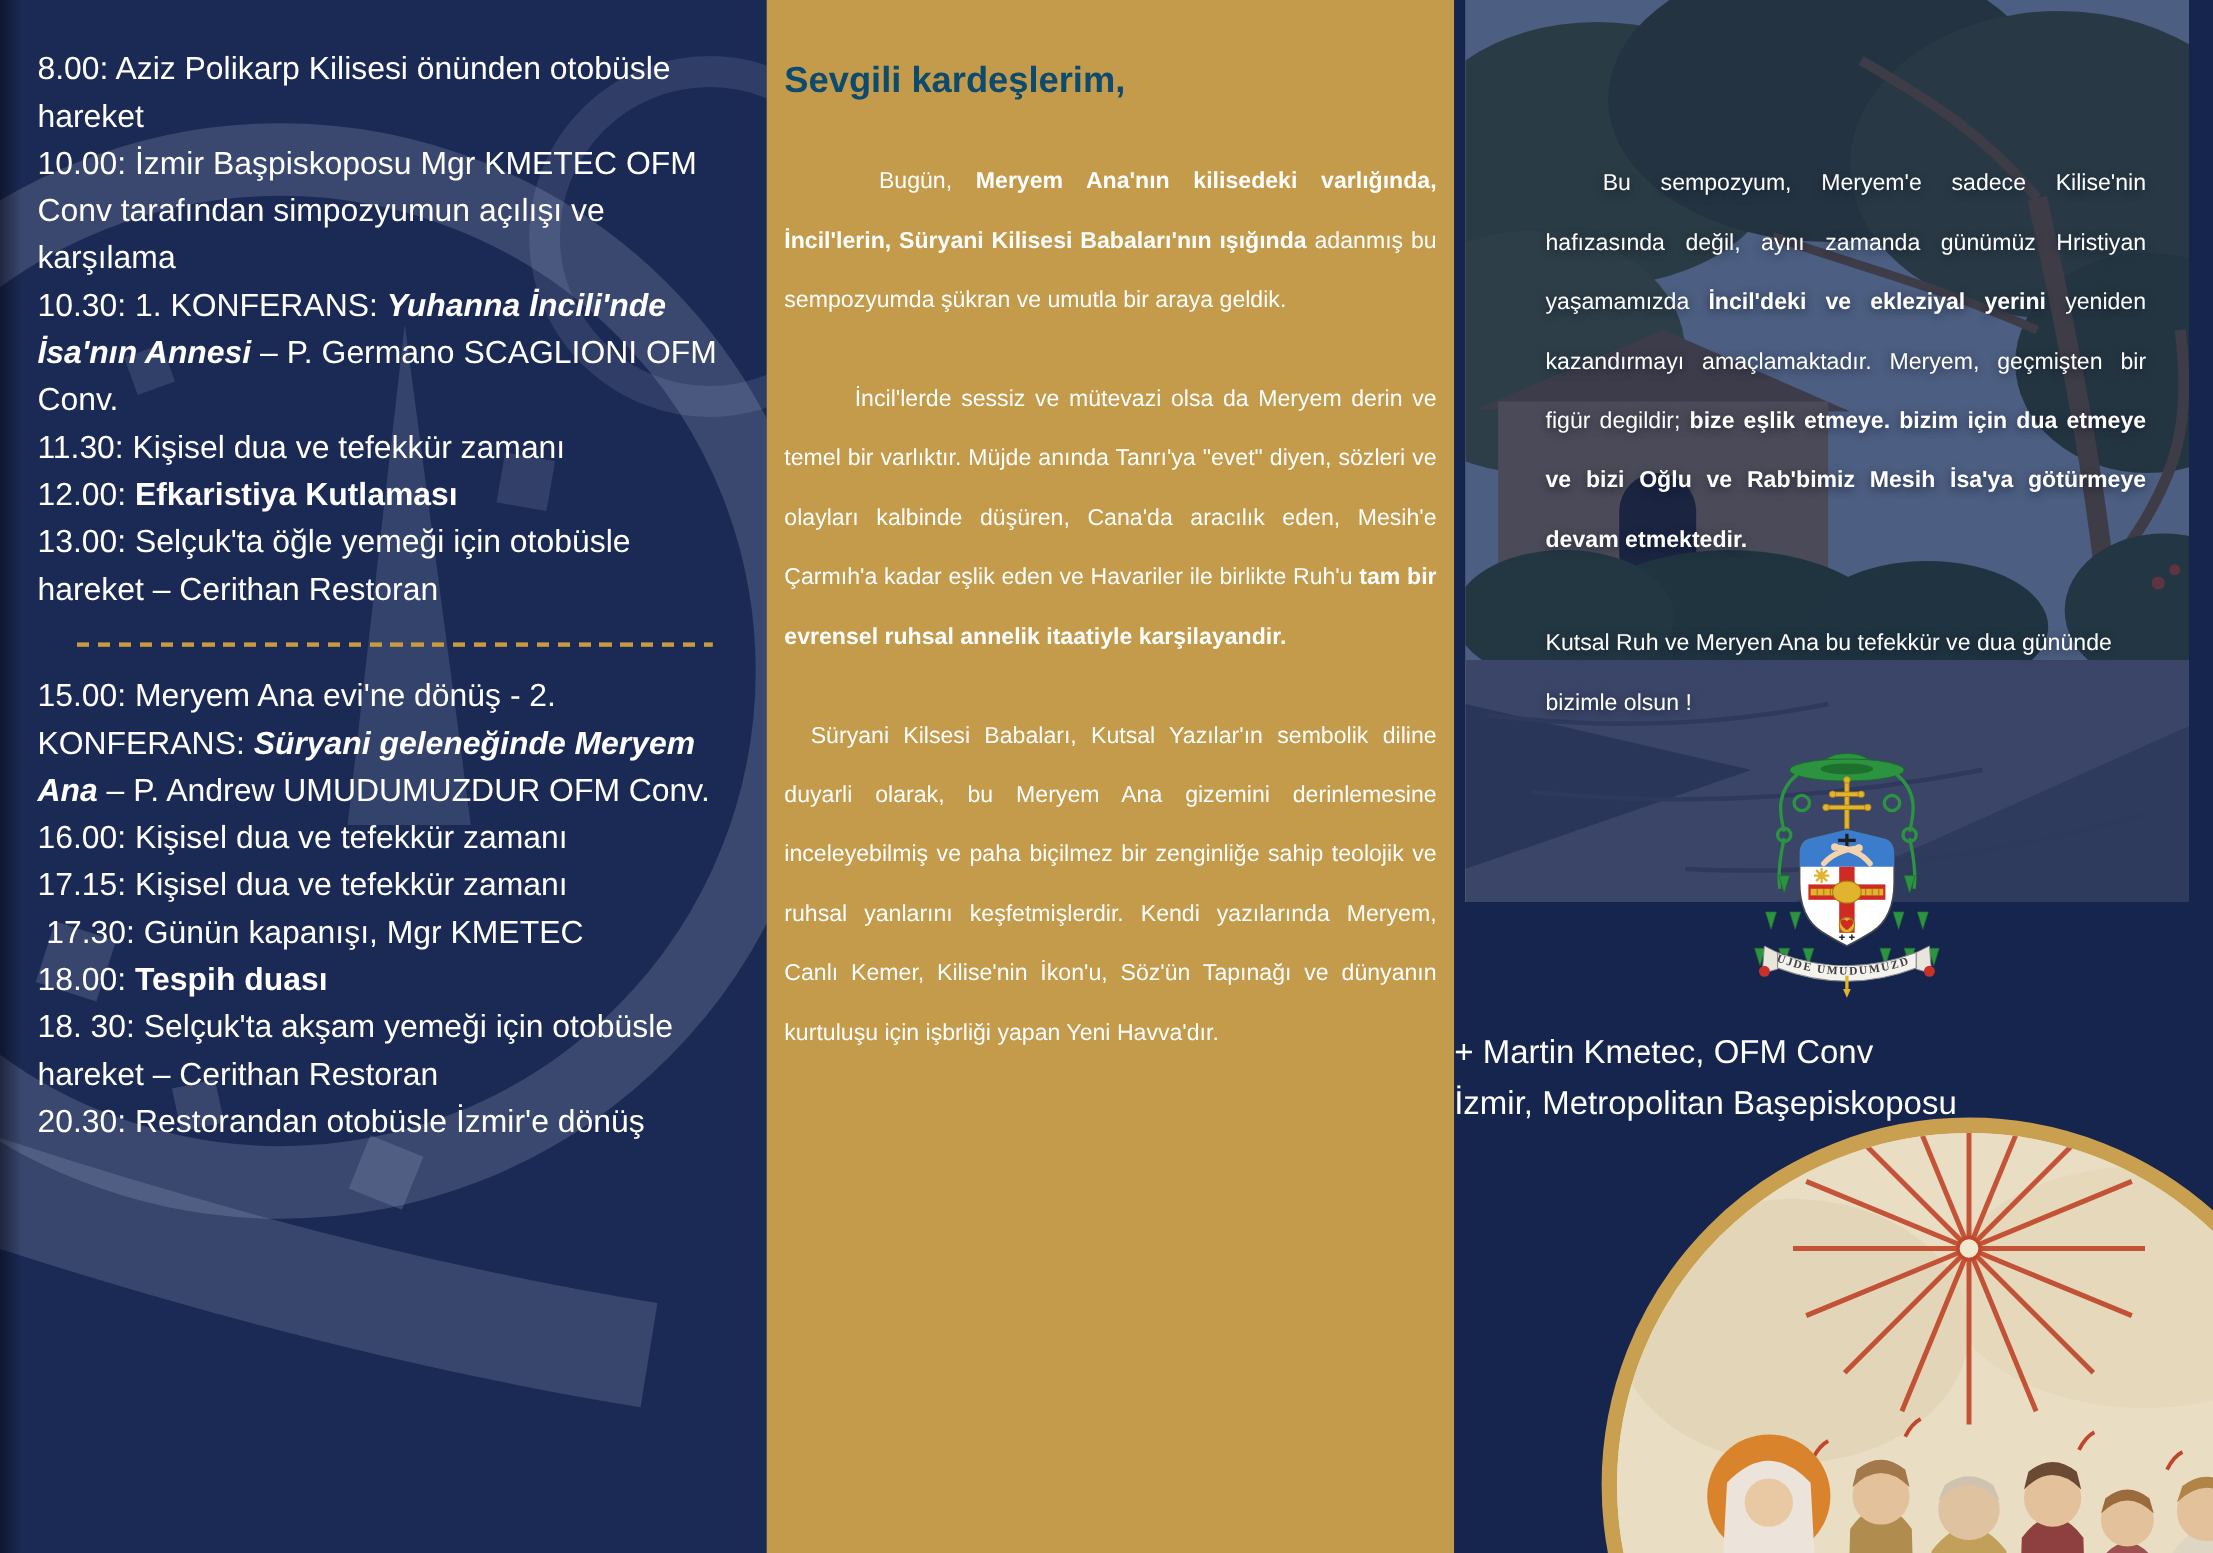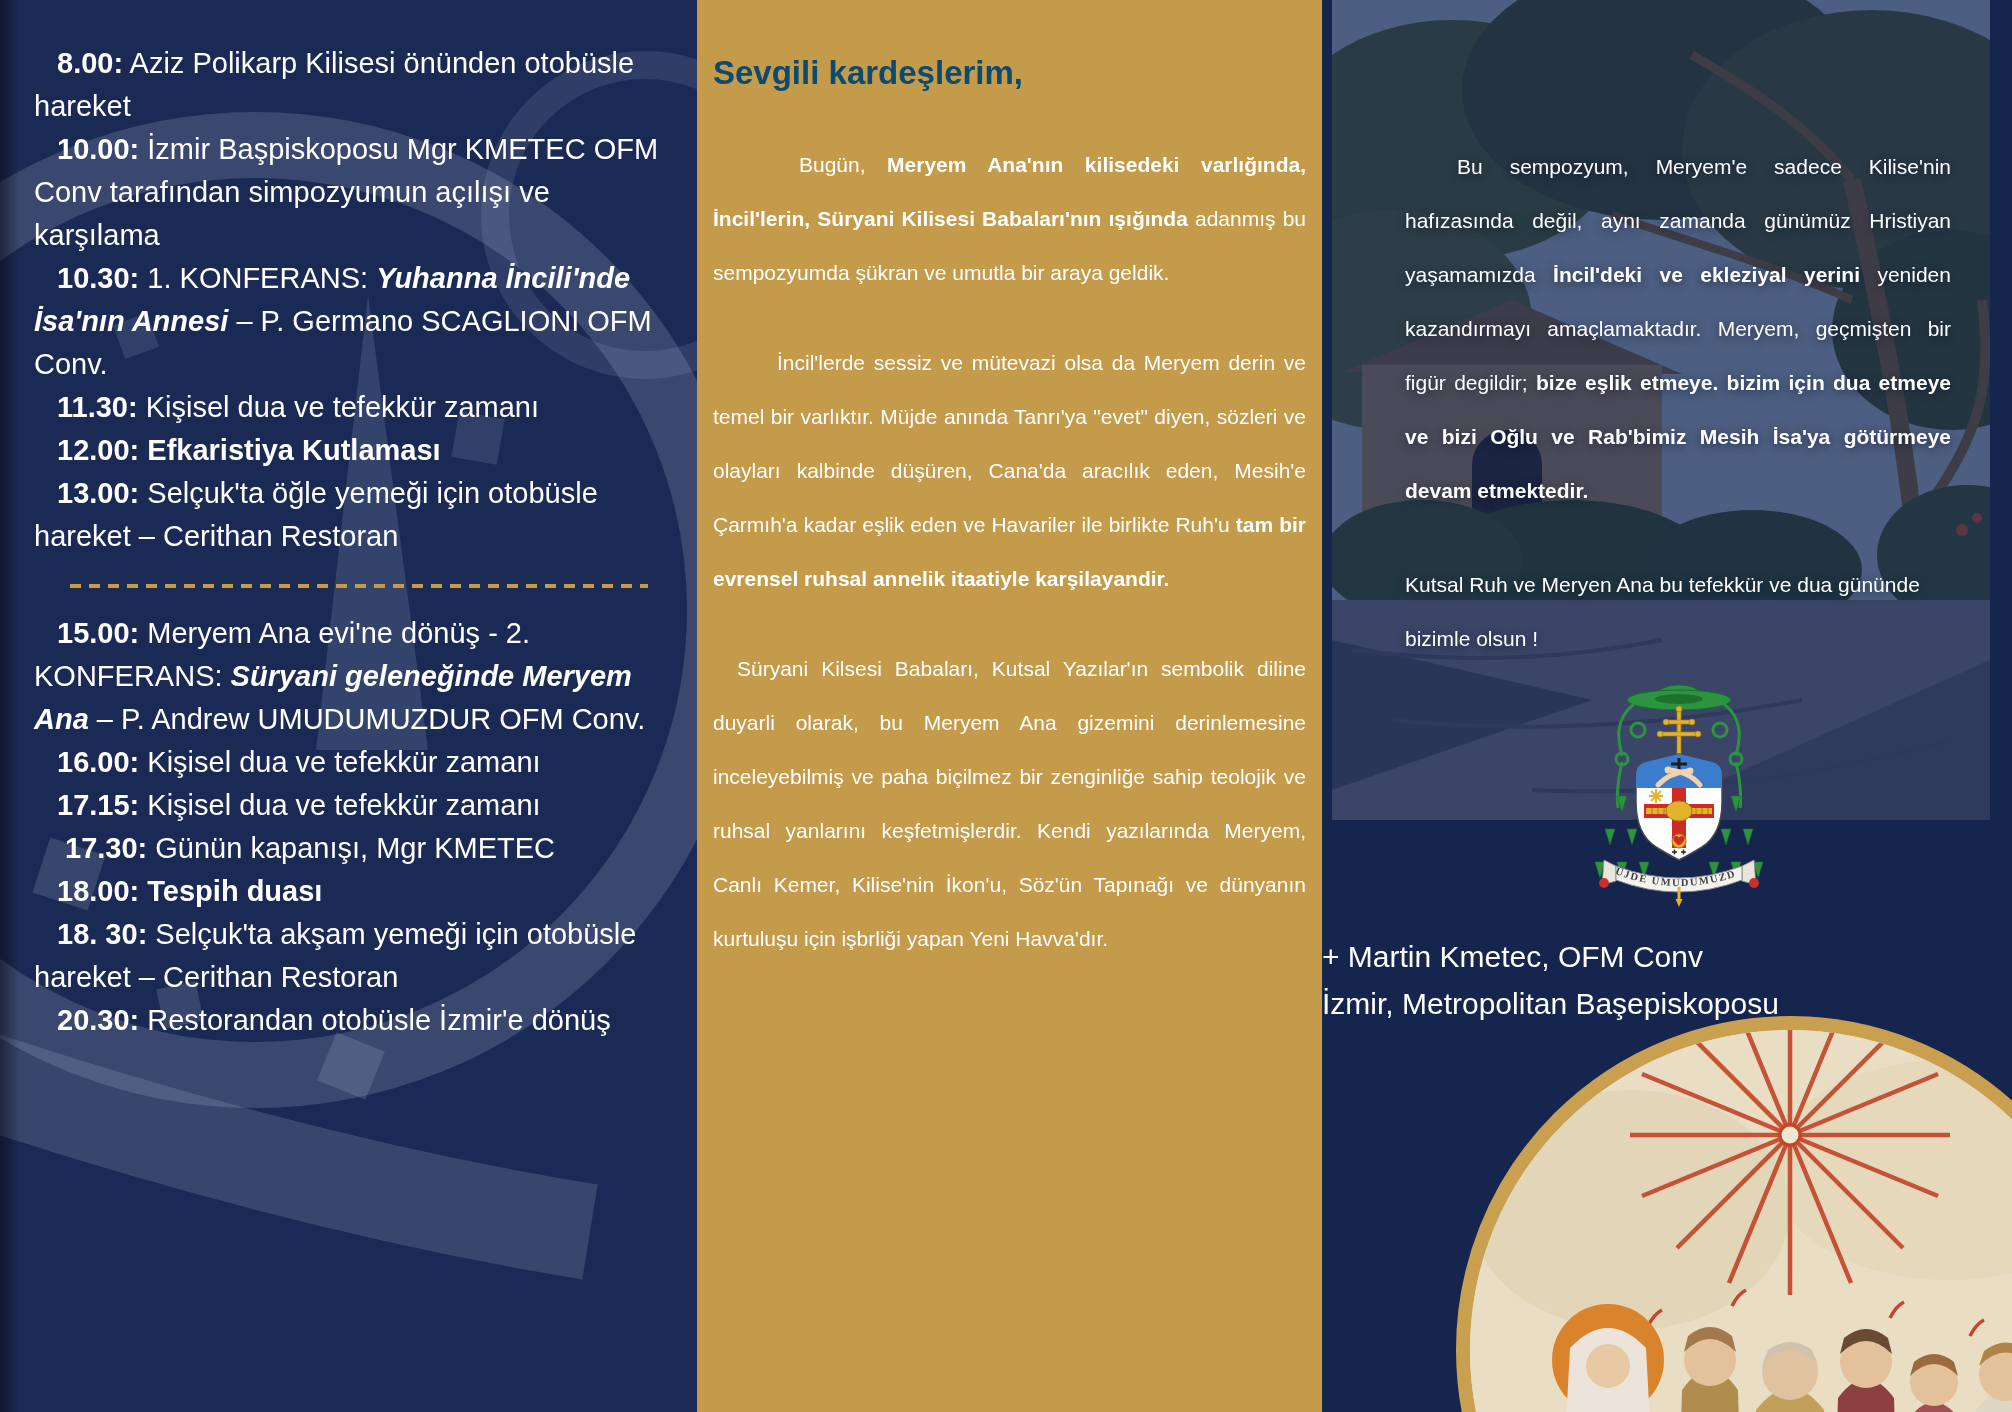--- a/index.html
+++ b/index.html
@@ -11,21 +11,21 @@
   .col-right{left:1322px;width:690px;background:#16254e;}
   .edge-shade{position:absolute;left:0;top:0;width:20px;height:100%;
         background:linear-gradient(90deg,rgba(0,0,0,.45),rgba(0,0,0,0));z-index:5;}
   .watermark{position:absolute;left:0;top:0;z-index:0;}
   .left-content{position:relative;z-index:2;}
   .brochure-title{margin:42px 40px 0 30px;font-size:47px;line-height:55px;
         font-weight:800;letter-spacing:1px;color:#c8993d;}
   .schedule{margin-top:42px;padding:0 33px 0 34px;color:#ffffff;
         font-size:29px;line-height:43px;}
   .schedule p{margin:0;}
-  .seg-t{font-weight:700;margin-left:23px;}
+  .seg-t{font-weight:400;}
   .seg-b{font-weight:800;}
   .seg-bi{font-weight:800;font-style:italic;}
   .dashes{height:4px;margin:26px 16px 24px 36px;
         background:repeating-linear-gradient(90deg,#c99b3f 0 11px,transparent 11px 19px);}
   .greeting{margin:0 0 46px 0;font-size:33px;font-weight:800;color:#0c4a6e;}
   .para{margin:0 0 36px 0;font-size:21px;line-height:54px;color:#fff;
         text-align:justify;}
   .col-mid .para{color:#ffffff;}
   .photo{position:absolute;left:10px;top:0;width:658px;height:820px;overflow:hidden;}
   .right-text{position:absolute;left:83px;top:140px;width:546px;z-index:3;

